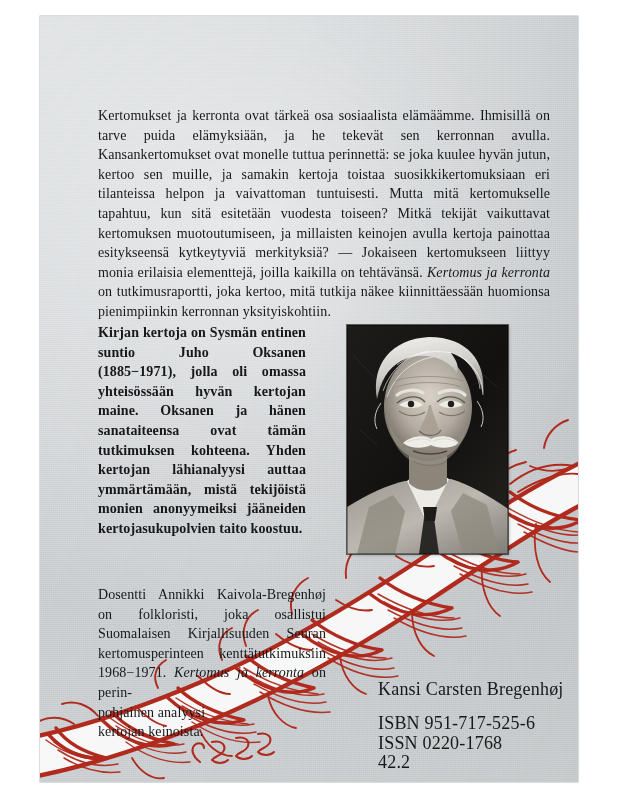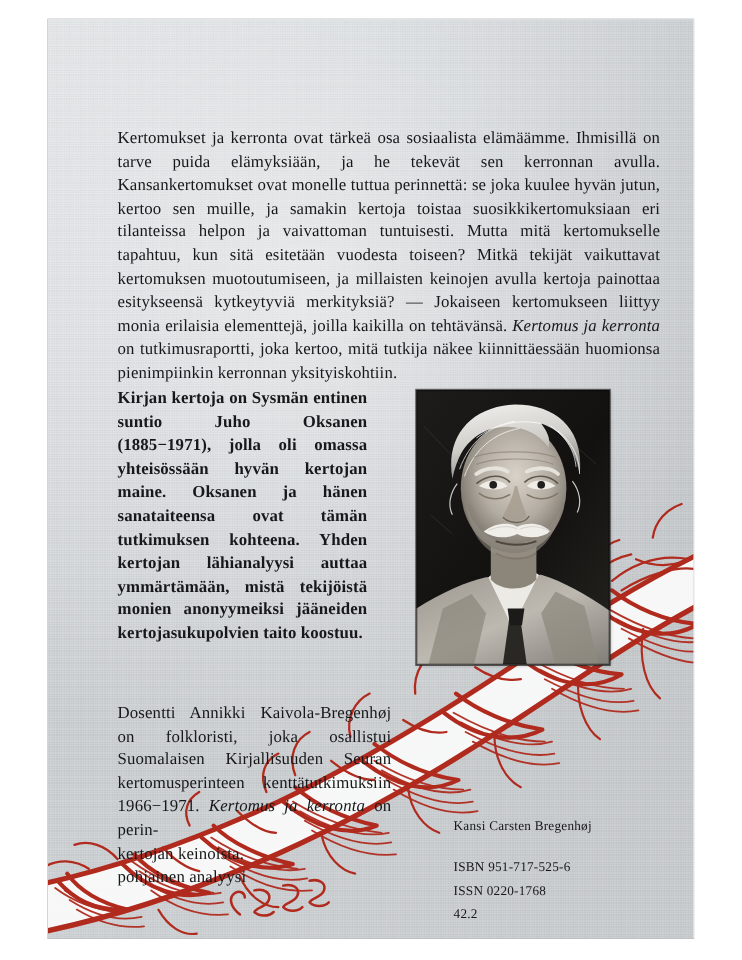--- a/index.html
+++ b/index.html
@@ -111,21 +111,21 @@
   #portrait svg { display: block; width: 100%; height: 100%; }
 
   
   #colophon {
     position: absolute;
     left: 338px;
     top: 664px;
     z-index: 4;
     color: #16181a;
     font-family: "Liberation Serif", serif;
-    font-size: 11px;
+    font-size: 18px;
     line-height: 19.4px;
     letter-spacing: .2px;
   }
   #colophon .kansi { margin-bottom: 15px; }
   #colophon .code { display: block; white-space: nowrap; }
 
   
   #rope {
     position: absolute;
     left: 0;
@@ -364,21 +364,21 @@
           <path d="M 50 62 C 64 56 100 56 114 62"></path>
           <path d="M 44 96 C 50 104 54 112 56 120"></path>
           <path d="M 122 94 C 118 104 114 112 110 120"></path>
         </g>
 
         <rect x="0" y="0" width="161" height="229" fill="none"></rect>
         <path d="M 0 0 L 161 0 L 161 229 L 0 229 Z" fill="none" stroke="#000" stroke-width="2" opacity=".35"></path>
       </svg>
     </div>
 
-    <p class="blurb" id="author-note"><span>Dosentti Annikki Kaivola-Bregenhøj on folkloristi, joka osallistui Suomalaisen Kirjallisuuden Seuran kertomusperinteen kenttätutkimuksiin 1966−1971. </span><em class="work">Kertomus ja kerronta</em><span> on perin-</span><span class="short">kertojan keinoista.</span><span class="short">pohjainen analyysi</span></p>
+    <p class="blurb" id="author-note"><span>Dosentti Annikki Kaivola-Bregenhøj on folkloristi, joka osallistui Suomalaisen Kirjallisuuden Seuran kertomusperinteen kenttätutkimuksiin 1968−1971. </span><em class="work">Kertomus ja kerronta</em><span> on perin-</span><span class="short">pohjainen analyysi</span><span class="short">kertojan keinoista.</span></p>
 
     <div id="colophon">
       <div class="kansi">Kansi Carsten Bregenhøj</div>
       <span class="code">ISBN 951-717-525-6</span>
       <span class="code">ISSN 0220-1768</span>
       <span class="code">42.2</span>
     </div>
 
   </div>
 </div>

